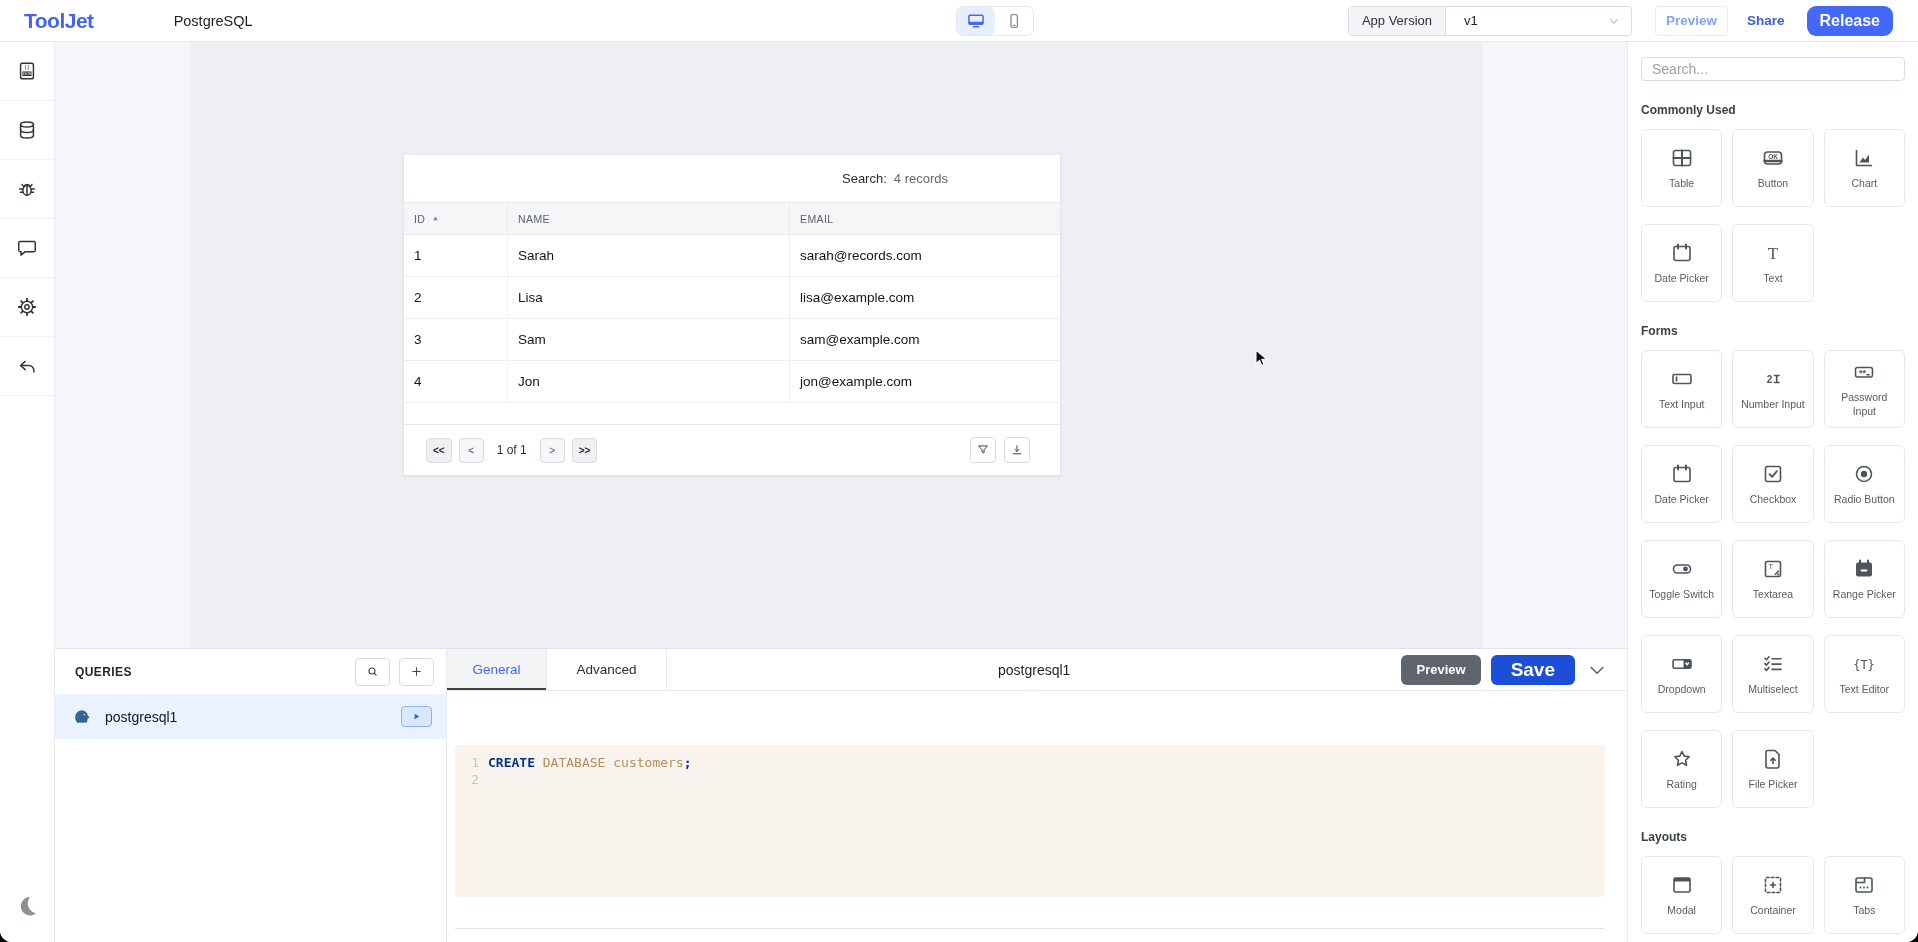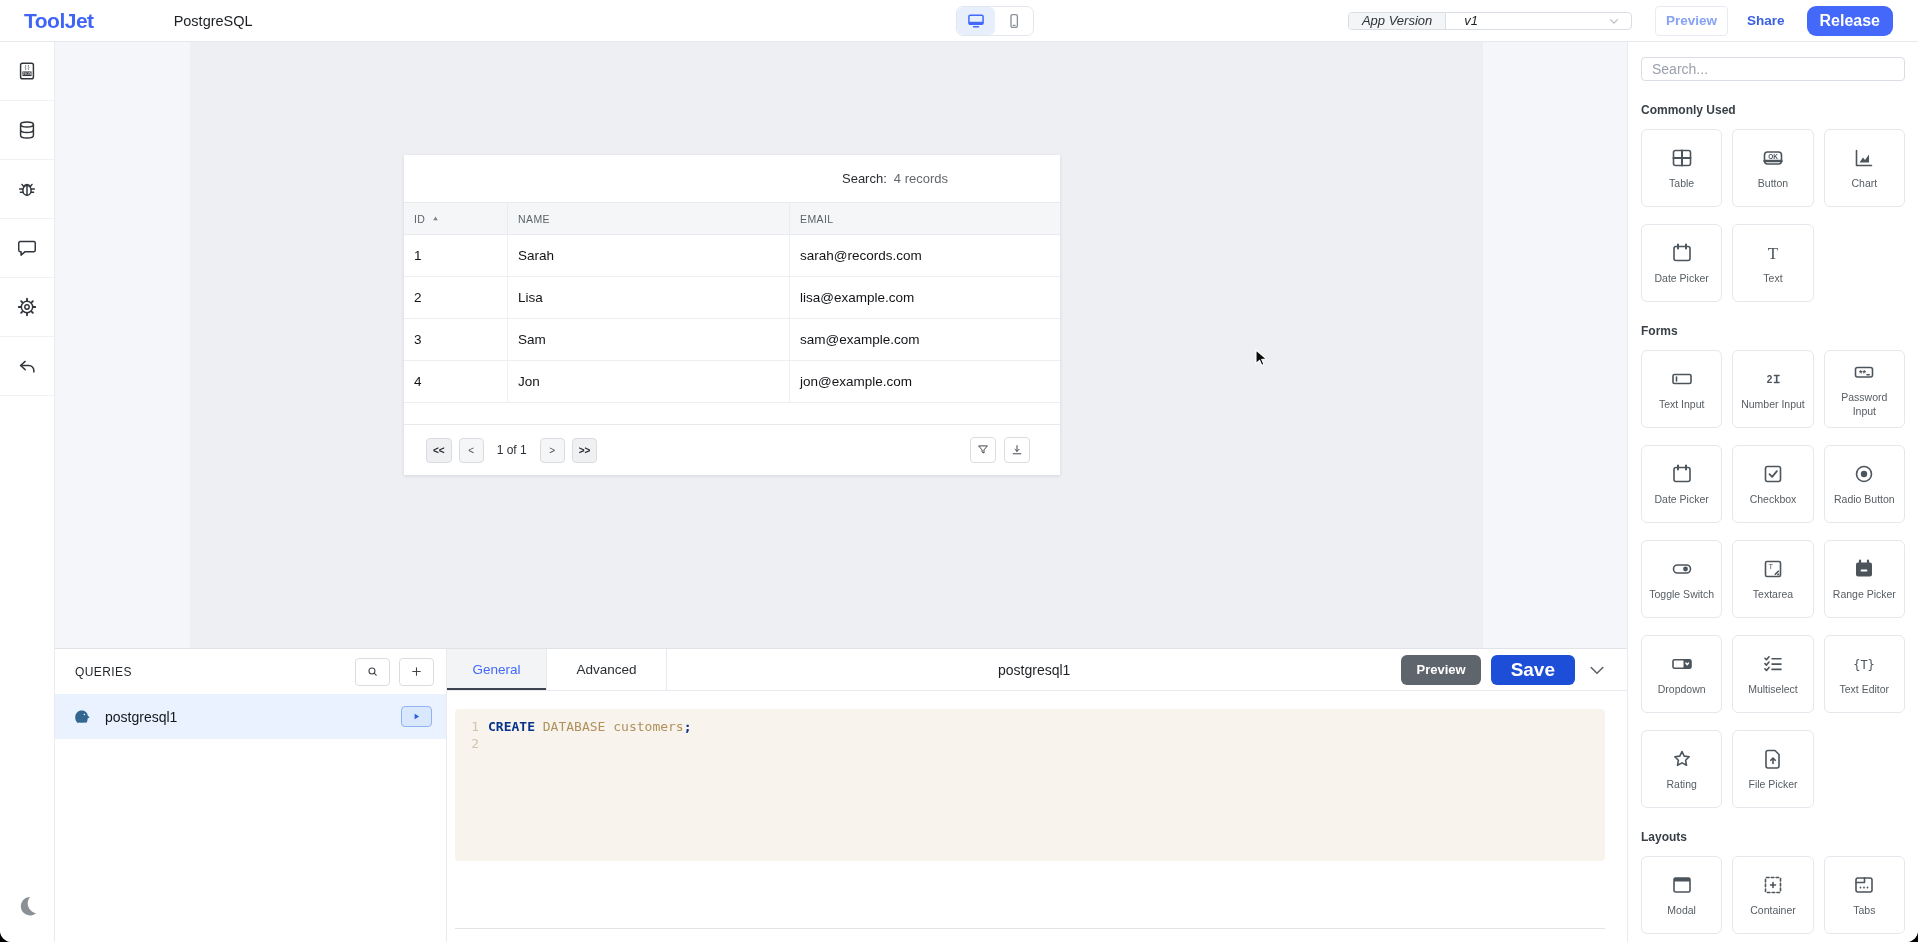--- a/index.html
+++ b/index.html
@@ -16,22 +16,22 @@
   
   .topbar { height:42px; flex:0 0 42px; display:flex; align-items:center; padding:0 25px 0 24px;
             border-bottom:1px solid #e5e8ec; background:#fff; position:relative; z-index:5; }
   .logo { font-size:21px; font-weight:800; color:#4065f6; letter-spacing:-0.5px; }
   .app-name { margin-left:80px; font-size:14.5px; color:#1c1f24; }
   .tb-center { position:absolute; left:956px; top:6px; }
   .device-toggle { display:flex; border:1px solid #e2e7ee; border-radius:7px; background:#fff; overflow:hidden; }
   .device-seg { width:38px; height:28px; display:flex; align-items:center; justify-content:center; color:#8a9099; }
   .device-seg.active { background:#e7effd; color:#4368fa; border-radius:6px; }
   .tb-right { margin-left:auto; display:flex; align-items:center; }
-  .version-combo { display:flex; align-items:center; height:18px; width:284px; border:1px solid #d9dee4;
-                   border-radius:4px; overflow:hidden; background:#fff;font-style:italic; }
+  .version-combo { display:flex; align-items:center; height:30px; width:284px; border:1px solid #d9dee4;
+                   border-radius:4px; overflow:hidden; background:#fff; }
   .ver-label { background:#f3f5f7; border-right:1px solid #d9dee4; height:100%; display:flex; align-items:center;
                padding:0 13px; font-size:13px; color:#2f3338; }
   .ver-value { padding-left:18px; font-size:13px; color:#1d2125; }
   .ver-chev { margin-left:auto; margin-right:10px; color:#b4bbc4; }
   .btn-ghost { margin-left:23px; height:30px; padding:0 10px; border:1px solid #e8ecf2; border-radius:4px;
                color:#85a2f5; font-size:13.5px; font-weight:600; background:#fff; }
   .btn-outline { margin-left:9px; height:30px; padding:0 10px; border-radius:4px; color:#3a5fe0;
                  font-size:13.5px; font-weight:700; background:#fff; }
   .btn-primary { margin-left:12px; height:30px; padding:0 13px; border-radius:9px; background:#4368fa;
                  color:#fff; font-size:16px; font-weight:700; }
@@ -82,31 +82,31 @@
   .tw-tools { margin-left:auto; display:flex; gap:8px; }
   .tool-btn { width:26px; height:26px; border:1px solid #d9dde2; border-radius:4px; background:#fff;
               display:flex; align-items:center; justify-content:center; color:#3f454c; }
 
   .cursor { position:absolute; left:1198px; top:307px; z-index:9; pointer-events:none; }
 
   
   .query-panel { height:294px; flex:0 0 294px; background:#fff; border-top:1px solid #dfe2e7; display:flex; min-width:0; }
   .query-list { width:392px; flex:0 0 392px; border-right:1px solid #e7eaee; }
   .ql-header { height:45px; display:flex; align-items:center; padding:0 12px 0 20px; }
-  .ql-title { font-size:12px; font-weight:400; color:#23272c; letter-spacing:.4px; }
+  .ql-title { font-size:12px; font-weight:700; color:#23272c; letter-spacing:.4px; }
   .ql-actions { margin-left:auto; display:flex; gap:9px; }
   .ql-btn { width:35px; height:28px; border:1px solid #d9dde2; border-radius:4px; background:#fff;
             display:flex; align-items:center; justify-content:center; color:#3f454c; }
   .ql-item { height:45px; display:flex; align-items:center; gap:12px; padding:0 14px 0 16px;
              background:#e9f2fe; font-size:14px; color:#15181c; }
   .pg-logo { width:22px; height:22px; }
   .run-btn { margin-left:auto; width:31px; height:21px; border-radius:4px; background:#d9e8fd;
              border:1px solid #8fb3f2; display:flex; align-items:center; justify-content:center; color:#2563d9; }
 
-  .query-editor { flex:1; display:flex; flex-direction:column; position:relative; min-width:0; }
+  .query-editor { flex:1; display:flex; flex-direction:column; position:relative; min-width:0;gap:36px; }
   .qe-tabs { height:42px; flex:0 0 42px; display:flex; align-items:stretch; border-bottom:1px solid #e7eaee; }
   .tab { width:100px; display:flex; align-items:center; justify-content:center; font-size:13.5px;
          color:#2a2e33; border-right:1px solid #e7eaee; background:#fff; }
   .tab.active { background:#f2f4f6; color:#4368fa; box-shadow:inset 0 -2px 0 #3d4450; }
   .tab-advanced { width:120px; }
   .qe-title { flex:1; display:flex; align-items:center; justify-content:center; font-size:14px; color:#1d2125; }
   .qe-actions { display:flex; align-items:center; gap:10px; padding-right:18px; }
   .btn-dark { background:#5f656d; color:#fff; border-radius:6px; height:30px; padding:0 15px;
               font-size:13px; font-weight:700; }
   .btn-save { background:#1d4ed8; color:#fff; border-radius:6px; height:30px; padding:0 20px;

